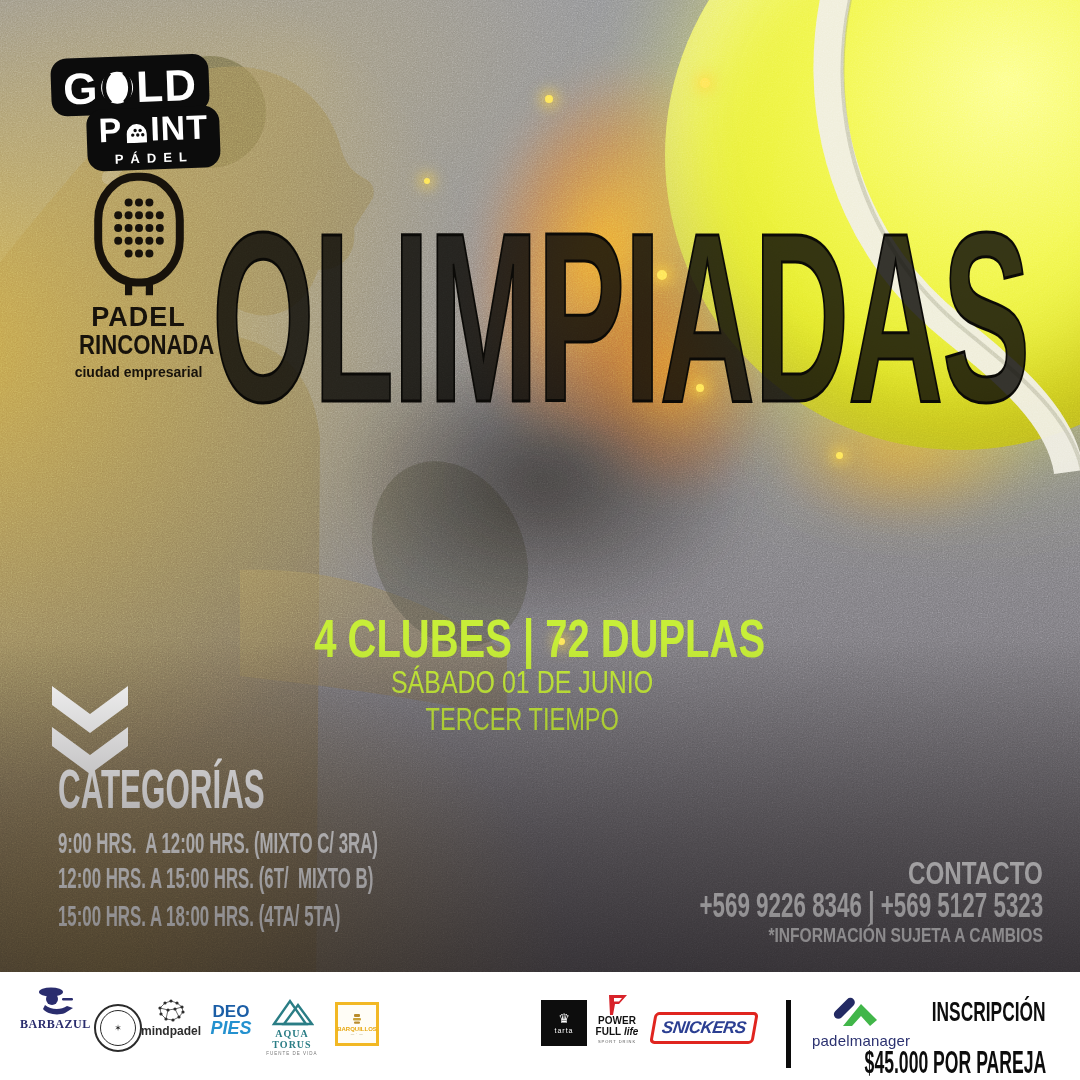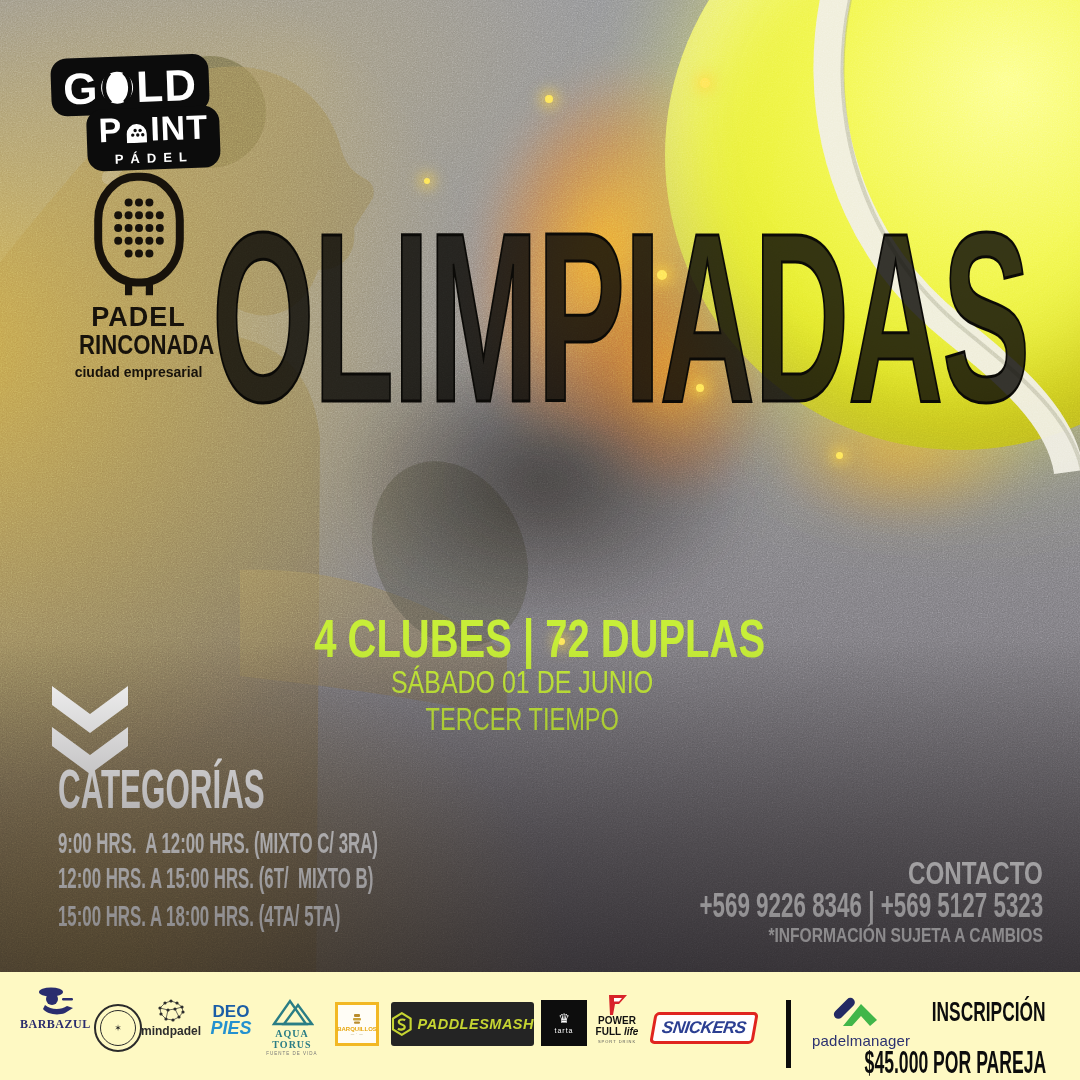--- a/index.html
+++ b/index.html
@@ -80,21 +80,21 @@
   .s1{top:827px;}.s2{top:862px;}.s3{top:900px;}
 
   
   .contact{position:absolute;right:37px;text-align:right;color:#fff;white-space:nowrap;}
   .contact span{display:inline-block;transform-origin:right center;}
   .ct1{top:856px;font-size:31px;font-weight:bold;}.ct1 span{transform:scaleX(.78);}
   .ct2{top:885px;font-size:35px;font-weight:bold;}.ct2 span{transform:scaleX(.64);}
   .ct3{top:924px;font-size:20px;font-weight:bold;}.ct3 span{transform:scaleX(.78);}
 
   
-  .bar{position:absolute;left:0;bottom:0;width:1080px;height:108px;background:#fef9c3;}
+  .bar{position:absolute;left:0;bottom:0;width:1080px;height:108px;background:#ffffff;}
   .bar .lg{position:absolute;text-align:center;}
   .bb{left:20px;top:14px;width:70px;color:#2a2d6e;}
   .bb-t{font-family:"Liberation Serif",serif;font-weight:bold;font-size:12px;letter-spacing:.5px;margin-top:1px;}
   .seal{left:94px;top:32px;width:44px;height:44px;border:2px solid #2b2b2b;border-radius:50%;}
   .seal .in{position:absolute;inset:4px;border:1px solid #2b2b2b;border-radius:50%;font-size:9px;color:#2b2b2b;
     display:flex;align-items:center;justify-content:center;}
   .mp{left:141px;top:26px;width:58px;color:#2d2d2d;}
   .mp-t{font-size:12px;font-weight:bold;margin-top:0px;}
   .deo{left:206px;top:32px;width:50px;line-height:.95;}
   .deo-1{color:#1b5ea6;font-weight:bold;font-size:17px;}
@@ -316,27 +316,20 @@
     <div class="lg bq">
       <svg width="12" height="12" viewBox="0 0 12 12">
         <rect x="3" y="1" width="6" height="3" rx="1" fill="#b98c2e"></rect>
         <rect x="2" y="5" width="8" height="2.4" rx="1" fill="#caa23a"></rect>
         <rect x="3" y="8.4" width="6" height="2.4" rx="1" fill="#b98c2e"></rect>
       </svg>
       <div class="bq-t">BARQUILLOS</div>
       <div class="bq-s">— · —</div>
     </div>
 
-    <div class="lg ps">
-      <svg width="22" height="24" viewBox="0 0 22 24">
-        <path d="M11,1 L20,6.5 L20,17.5 L11,23 L2,17.5 L2,6.5 Z" fill="none" stroke="#c6d532" stroke-width="2.2"></path>
-        <path d="M14.5,8 C11,6.5 7.5,8 8,10.5 C8.5,13 14,12 14,15 C14,17.5 10,18.5 7,16.8" fill="none" stroke="#c6d532" stroke-width="2.2"></path>
-      </svg>
-      <div class="ps-t">PADDLESMASH</div>
-    </div>
 
     <div class="lg tt">
       <div class="tt-c">♛</div>
       <div class="tt-t">tarta</div>
     </div>
 
     <div class="lg pw">
       <svg width="22" height="22" viewBox="0 0 22 22" style="display:block;margin:0 auto;">
         <path d="M3,1 L21,1 L13,10 L9,10 L7,21 L4,21 Z" fill="#d8232a"></path>
         <path d="M8,4 L16,4 L13,7.5 L8,7.5 Z" fill="#fff"></path>

